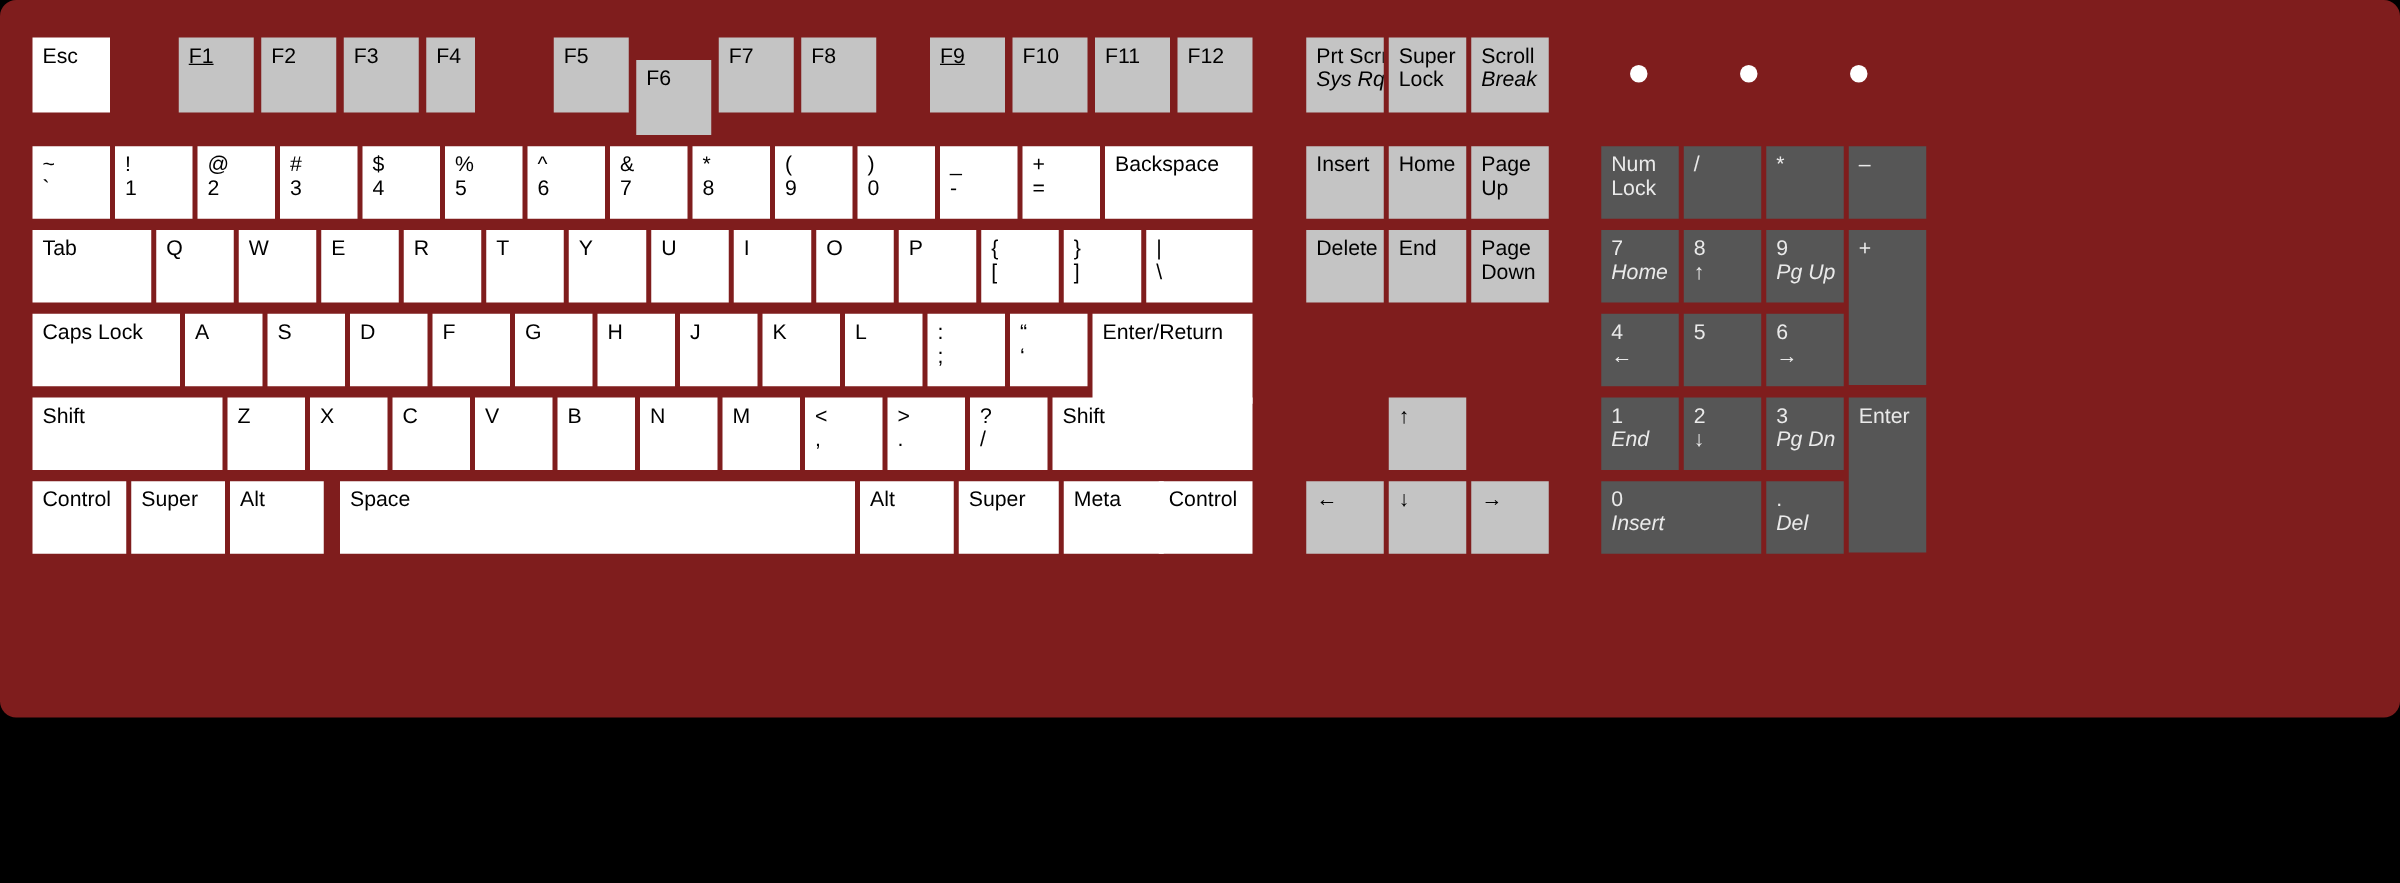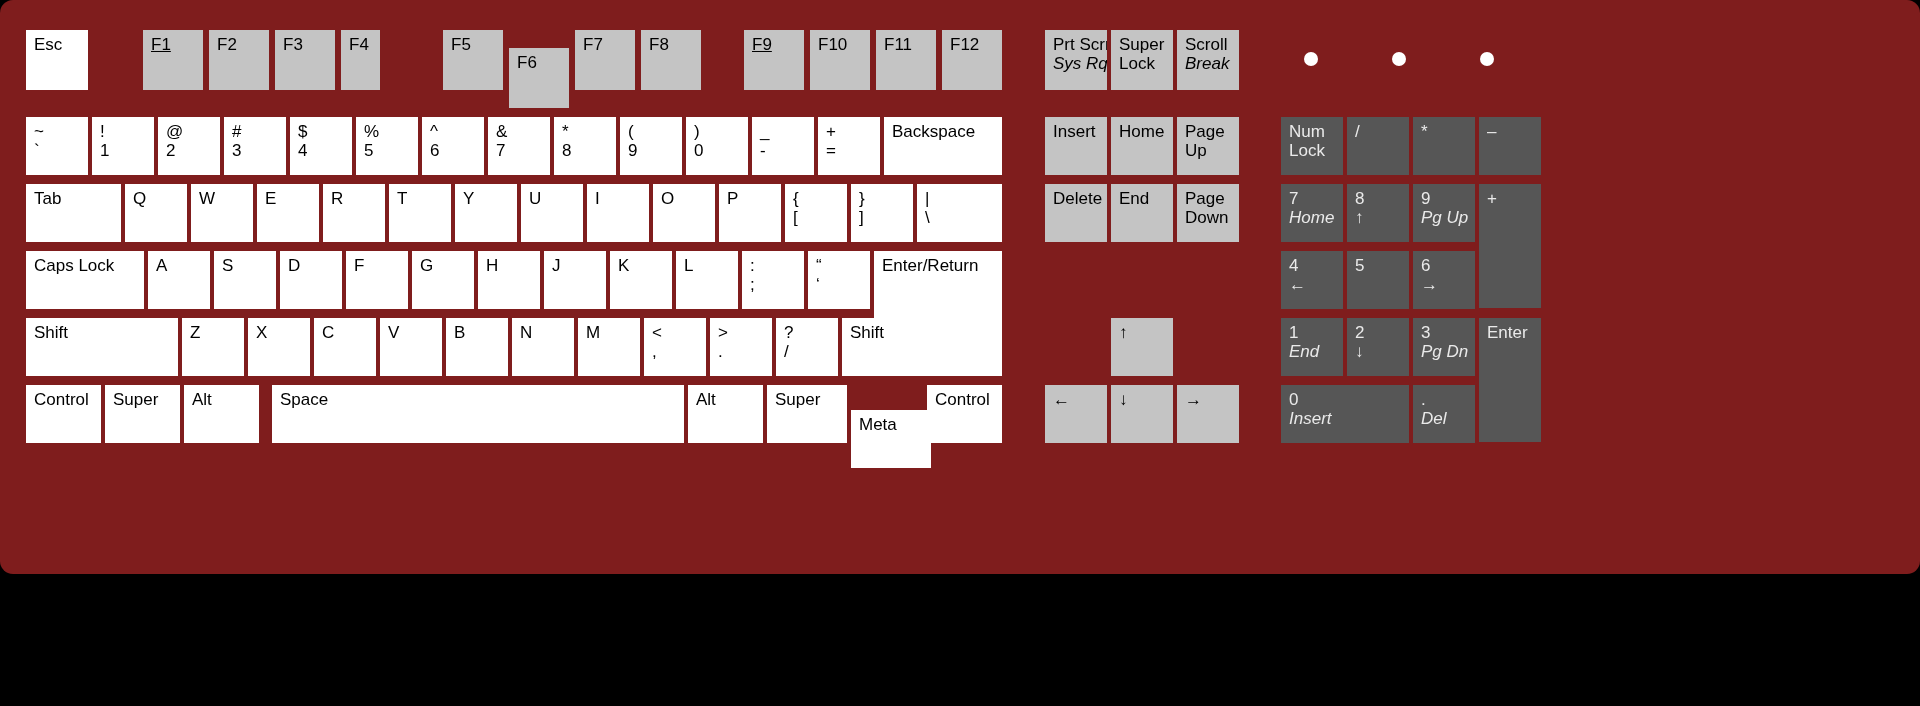--- a/index.html
+++ b/index.html
@@ -365,21 +365,21 @@
         </div>
         <div class="key k60" style="left: 272px; top: 385px; width: 412px; height: 58px;">
           <span class="lbl">Space</span>
         </div>
         <div class="key k60" style="left: 688px; top: 385px; width: 75px; height: 58px;">
           <span class="lbl">Alt</span>
         </div>
         <div class="key k60" style="left: 767px; top: 385px; width: 80px; height: 58px;">
           <span class="lbl">Super</span>
         </div>
-        <div class="key k60" style="left: 851px; top: 385px; width: 80px; height: 58px; margin-top: 25px;">
+        <div class="key k60" style="left: 851px; top: 385px; width: 80px; height: 58px;">
           <span class="lbl">Meta</span>
         </div>
         <div class="key k60" style="left: 927px; top: 385px; width: 75px; height: 58px;">
           <span class="lbl">Control</span>
         </div>
         <div class="key k80" style="left: 1111px; top: 318px; width: 62px; height: 58px;">
           <span class="lbl big">↑</span>
         </div>
         <div class="key k80" style="left: 1045px; top: 385px; width: 62px; height: 58px;">
           <span class="lbl big">←</span>

